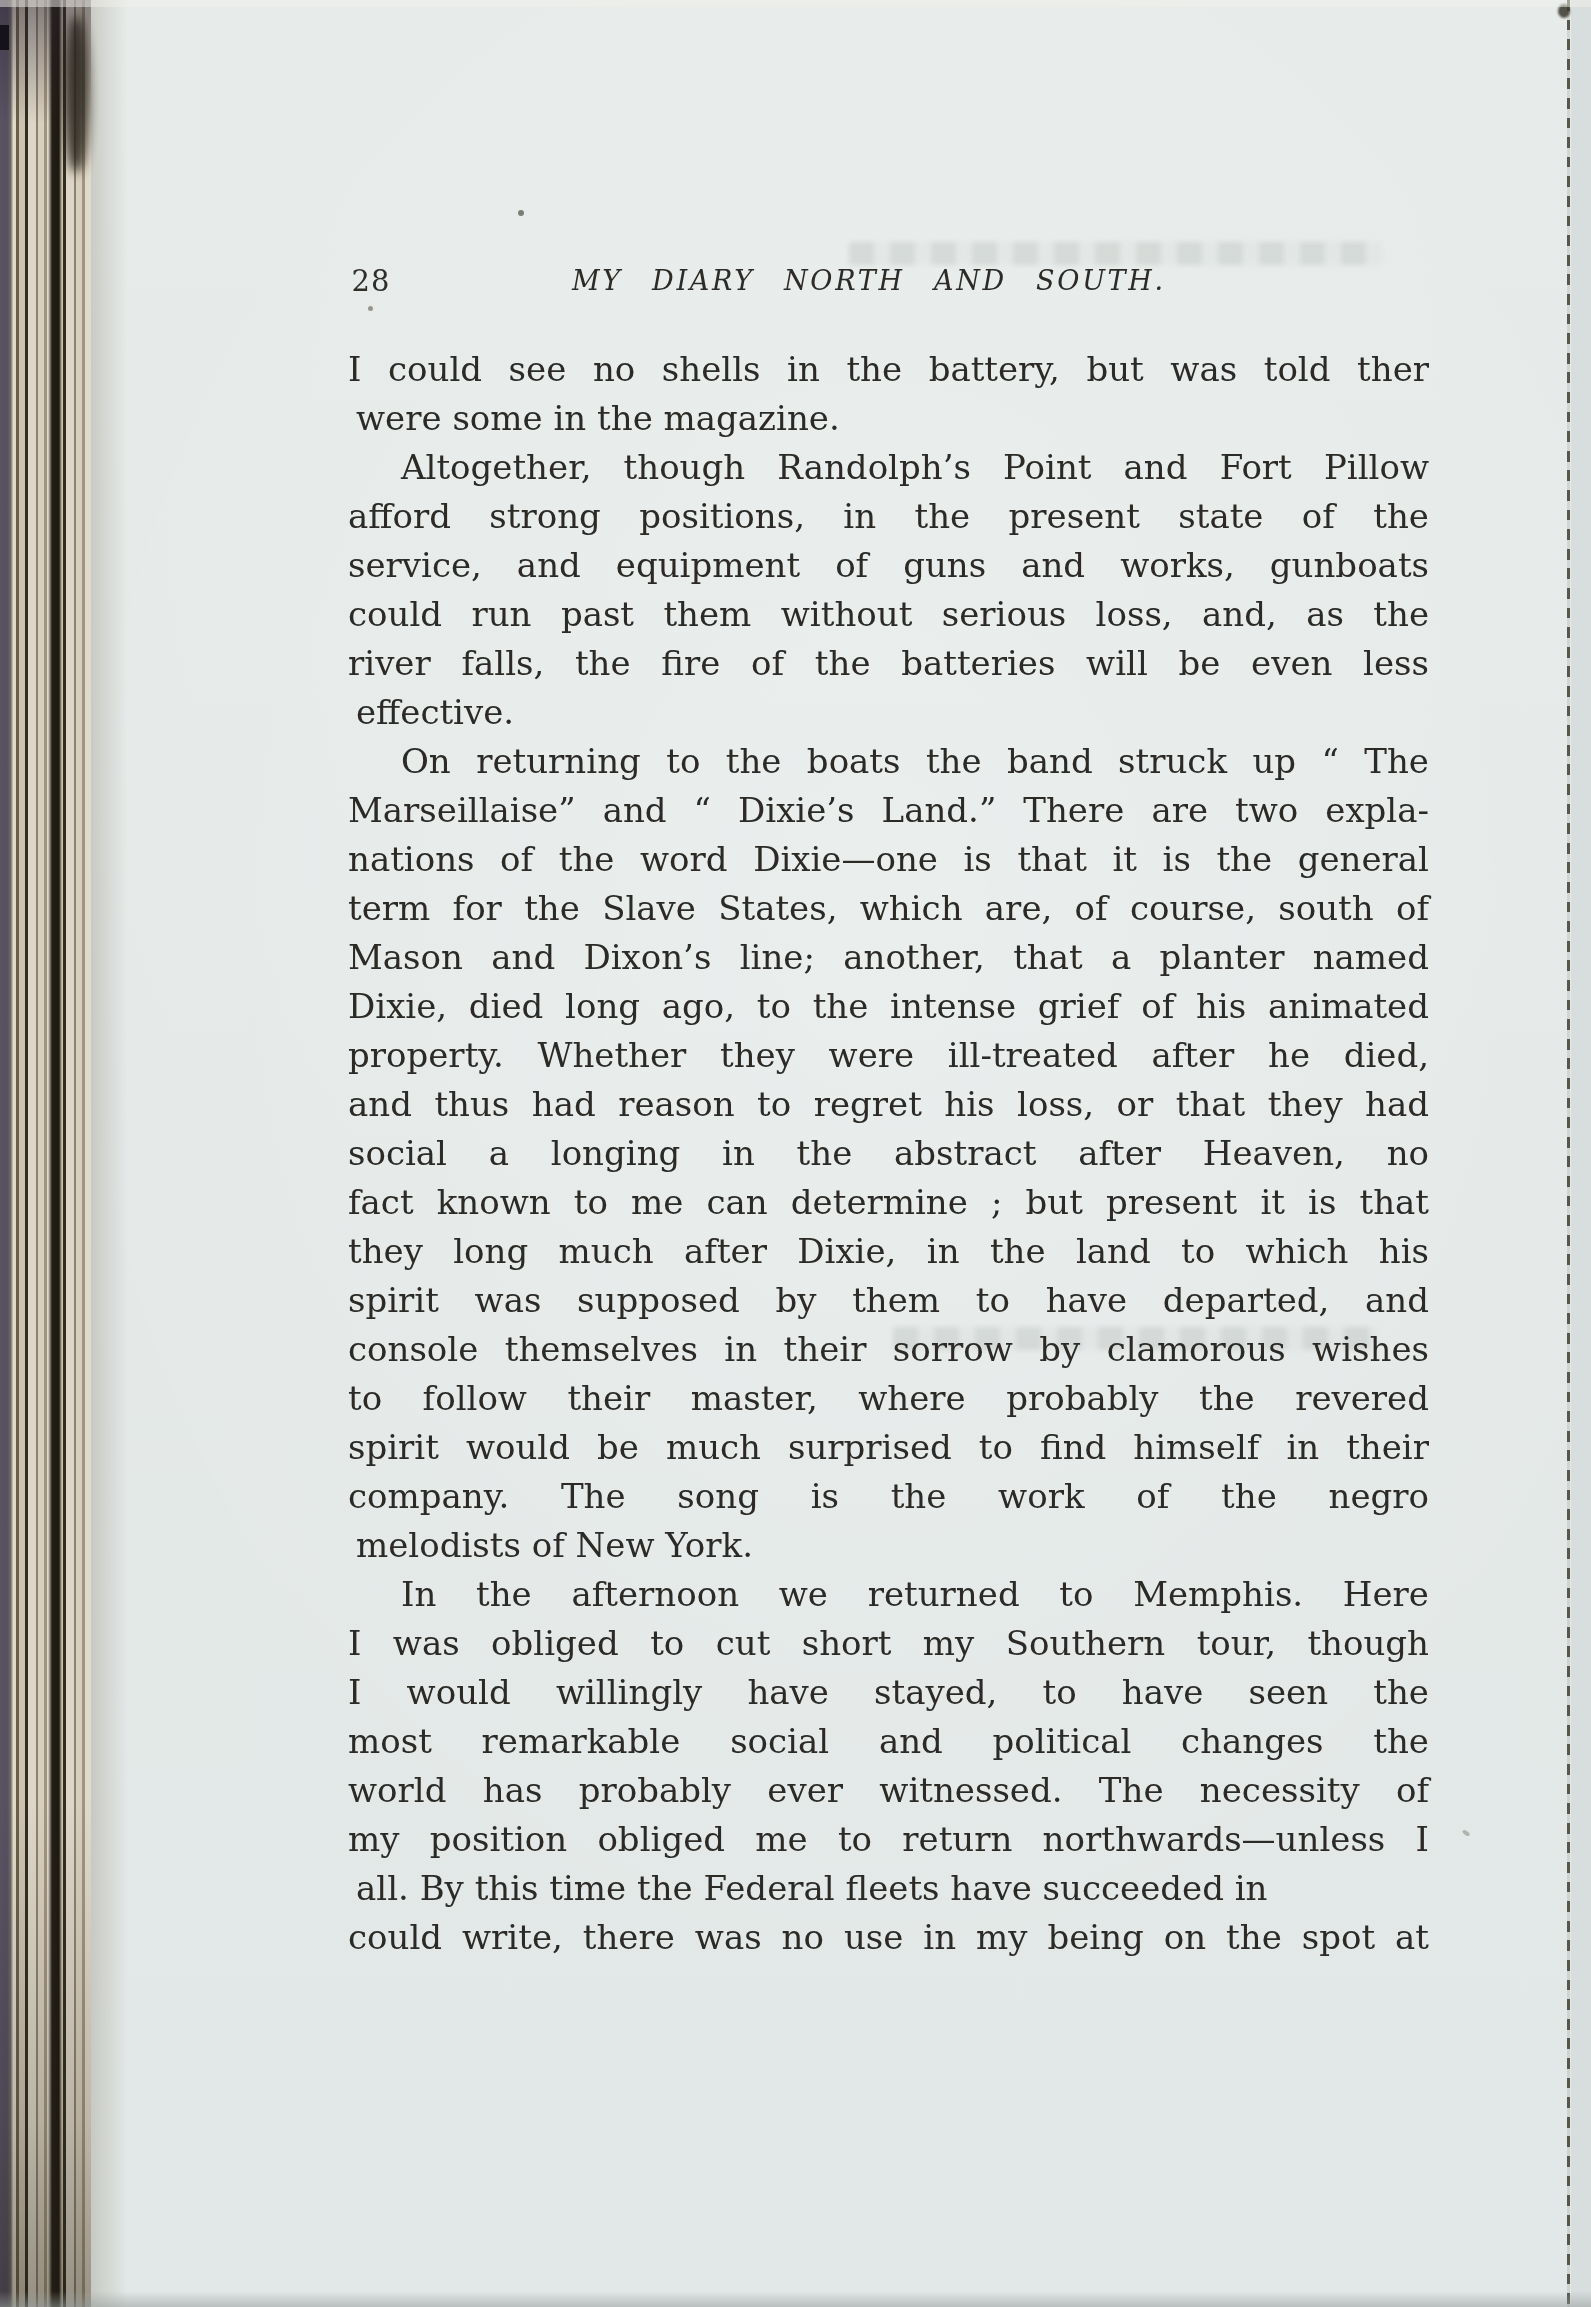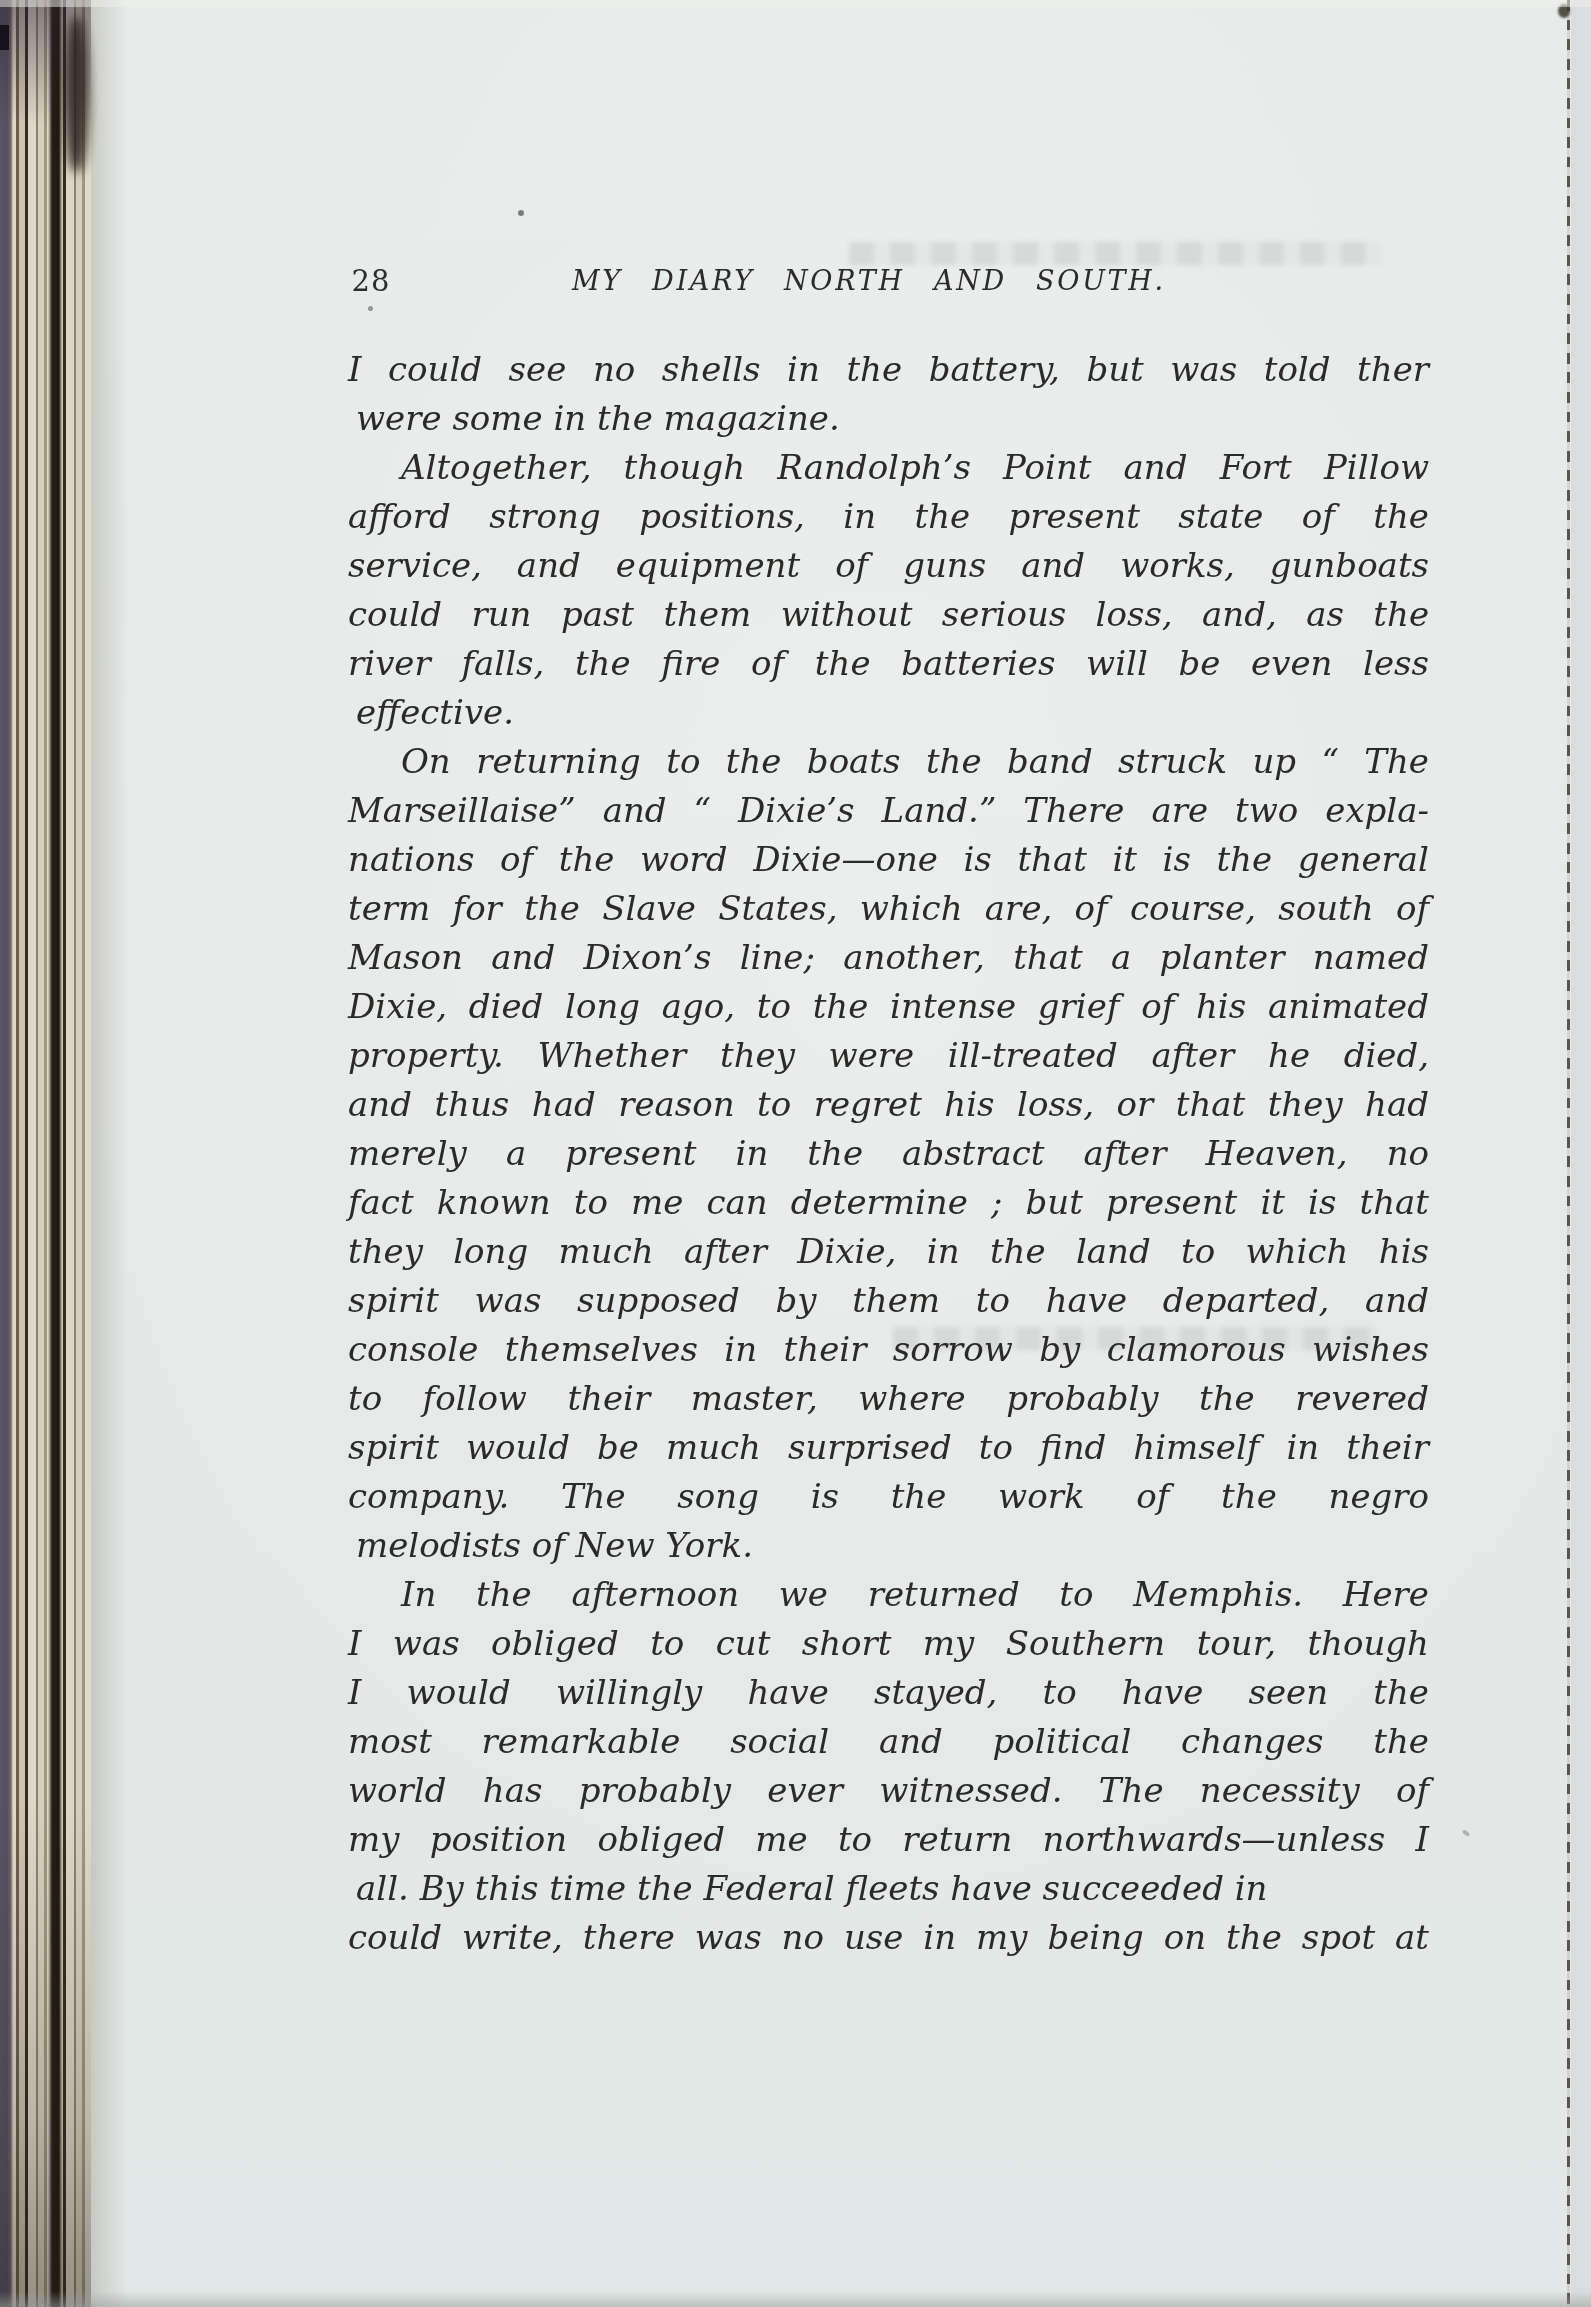--- a/index.html
+++ b/index.html
@@ -36,21 +36,21 @@
       background:linear-gradient(180deg, rgba(150,158,156,0), rgba(150,158,156,.55));}
   .top-band{position:absolute;left:0;top:0;width:100%;height:7.1px;background:rgba(240,240,234,.5);}
 
   
   .page{position:absolute;left:348px;top:253px;width:1081px;}
   .header{position:relative;height:92px;text-align:right;}
   .pagenum{position:absolute;left:3.6px;top:10.7px;font-size:29px;color:#2e2d29;letter-spacing:0.9px;}
   .running-title{position:absolute;left:calc(50% - 19.6px);transform:translateX(-50%);top:12.4px;
       font-size:27px;line-height:32px;color:#2c2b27;letter-spacing:2.7px;word-spacing:18px;white-space:nowrap;font-style:italic;}
   .textbody{position:relative;color:#2b2a26;font-size:34px;}
-  .para{margin:0;font-style:italic;}
+  .para{margin:0;}
   .line{height:49px;line-height:49px;text-align:justify;text-align-last:justify;overflow:visible;}
   .line.lastline{text-align-last:left;margin-left:8px;}
   .line.indent{text-indent:53px;}
 
   
   .speck{position:absolute;border-radius:50%;}
   .s1{left:518px;top:210px;width:6.2px;height:6.2px;background:#57574f;opacity:.75;}
   .s2{left:368px;top:306px;width:5.3px;height:5.3px;background:#6a675f;opacity:.65;}
   .s3{left:1462px;top:1831px;width:8px;height:4.4px;background:#8a887c;opacity:.55;transform:rotate(35deg);}
   .ghost{position:absolute;filter:blur(2.7px);border-radius:3.6px;
@@ -98,21 +98,21 @@
         </div>
         <div class="para">
           <div class="line indent">On returning to the boats the band struck up “ The</div>
           <div class="line">Marseillaise” and “ Dixie’s Land.” There are two expla-</div>
           <div class="line">nations of the word Dixie—one is that it is the general</div>
           <div class="line">term for the Slave States, which are, of course, south of</div>
           <div class="line">Mason and Dixon’s line; another, that a planter named</div>
           <div class="line">Dixie, died long ago, to the intense grief of his animated</div>
           <div class="line">property. Whether they were ill-treated after he died,</div>
           <div class="line">and thus had reason to regret his loss, or that they had</div>
-          <div class="line">merely a present in the abstract after Heaven, no</div>
+          <div class="line">social a longing in the abstract after Heaven, no</div>
           <div class="line">fact known to me can determine ; but present it is that</div>
           <div class="line">they long much after Dixie, in the land to which his</div>
           <div class="line">spirit was supposed by them to have departed, and</div>
           <div class="line">console themselves in their sorrow by clamorous wishes</div>
           <div class="line">to follow their master, where probably the revered</div>
           <div class="line">spirit would be much surprised to find himself in their</div>
           <div class="line">company. The song is the work of the negro</div>
           <div class="line lastline">melodists of New York.</div>
         </div>
         <div class="para">

